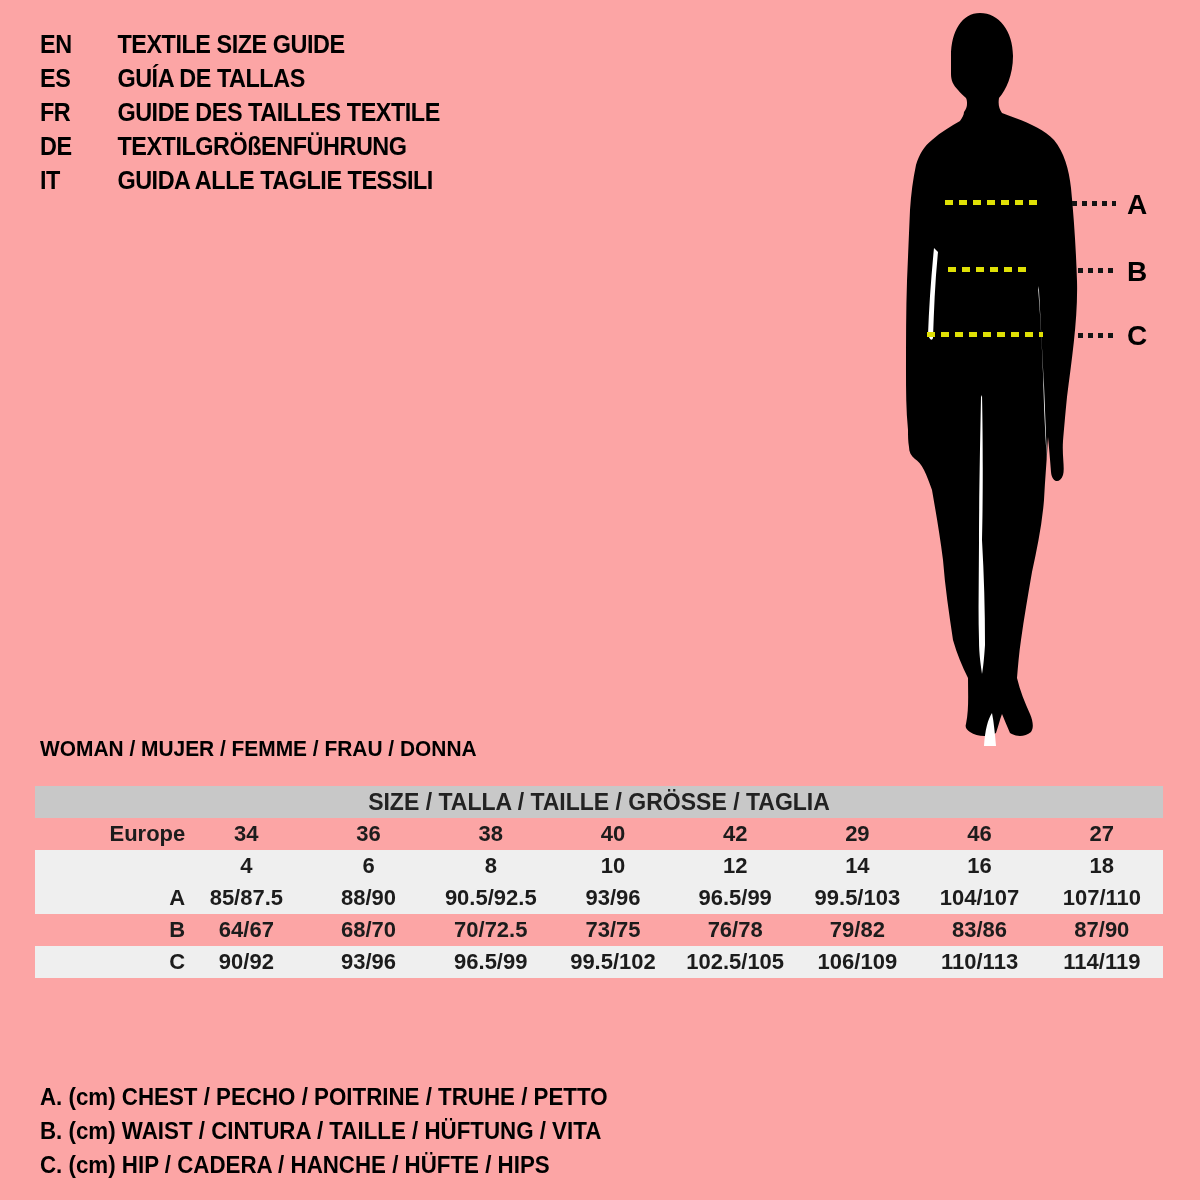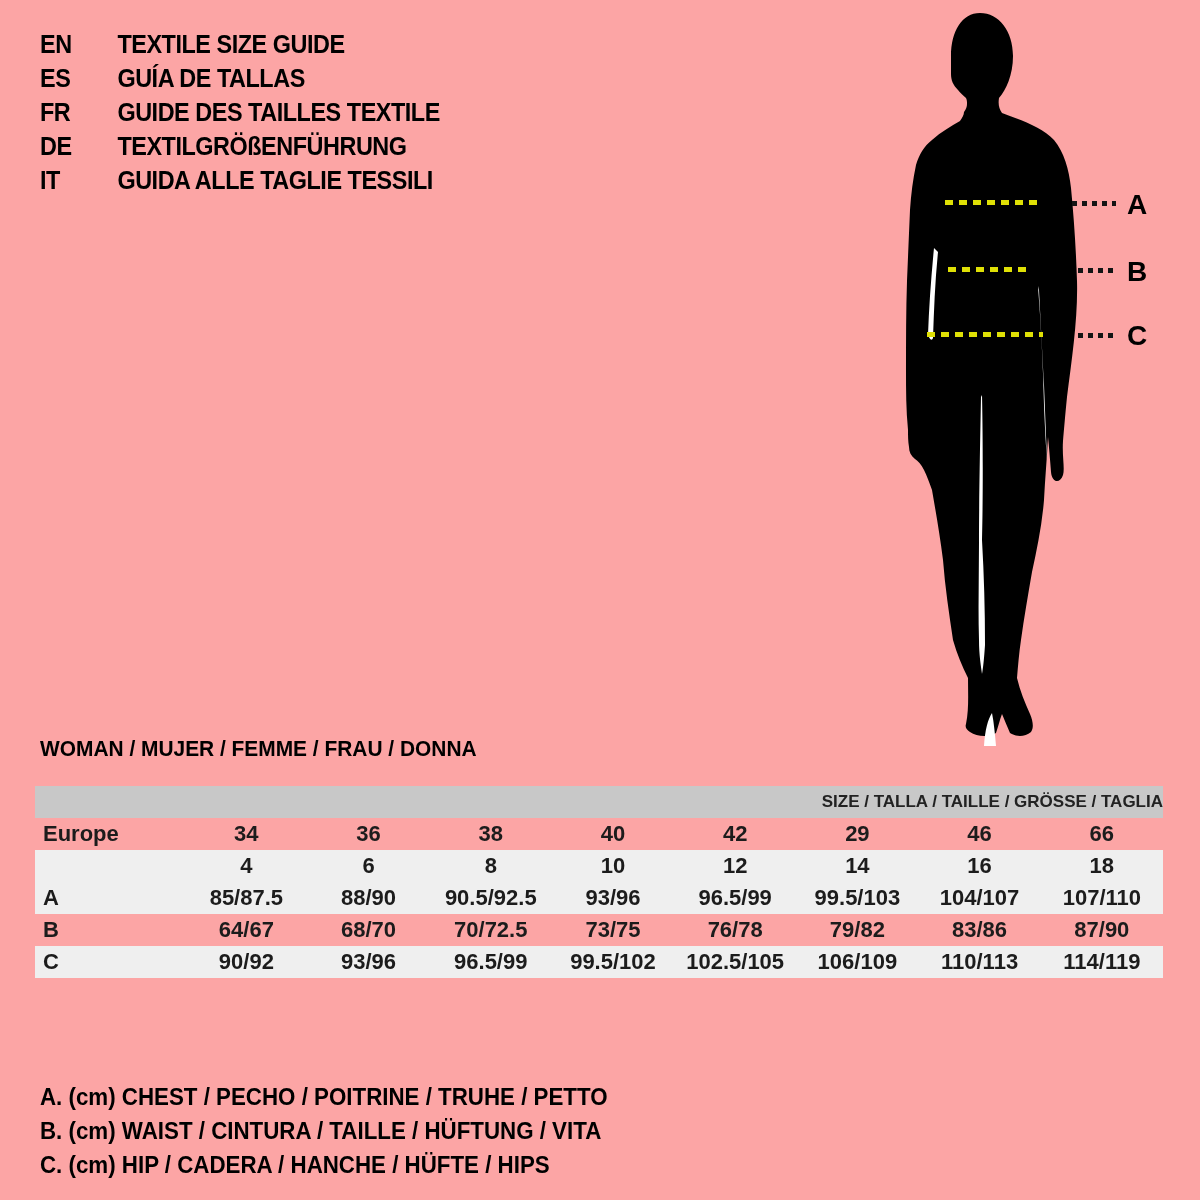--- a/index.html
+++ b/index.html
@@ -43,24 +43,24 @@
     transform:scaleX(0.95); transform-origin:0 0;
   }
 
   
   .size-table {
     position:absolute; left:35px; top:786px; width:1128px;
     border-collapse:collapse; table-layout:fixed;
     font-size:22px; font-weight:bold; color:#1c1c1c;
   }
   .size-table td { height:32px; padding:0; text-align:center; }
-  .size-table td.row-label { text-align:left; padding-left:8px; }
+  .size-table td.row-label { text-align:right; padding-left:8px; }
   .size-table tr.header-row td {
-    background:var(--header-bg,#c8c8c8); text-align:right; 
-    font-size:17px; color:#222;
+    background:var(--header-bg,#c8c8c8); text-align:center; 
+    font-size:23px; color:#222;
   }
   .size-table tr.shaded td { background:var(--shaded-bg,#efefef); }
 
   
   .legend {
     position:absolute; left:40px; top:1080px;
     font-size:24px; font-weight:bold; line-height:34px; white-space:nowrap;
     transform:scaleX(0.93); transform-origin:0 0;
   }
 </style>
@@ -143,21 +143,21 @@
 
     <tr>
           <td class="row-label">Europe</td>
           <td>34</td>
           <td>36</td>
           <td>38</td>
           <td>40</td>
           <td>42</td>
           <td>29</td>
           <td>46</td>
-          <td>66</td>
+          <td>27</td>
         </tr>
         <tr class="shaded">
           <td class="row-label"></td>
           <td>4</td>
           <td>6</td>
           <td>8</td>
           <td>10</td>
           <td>12</td>
           <td>14</td>
           <td>16</td>

